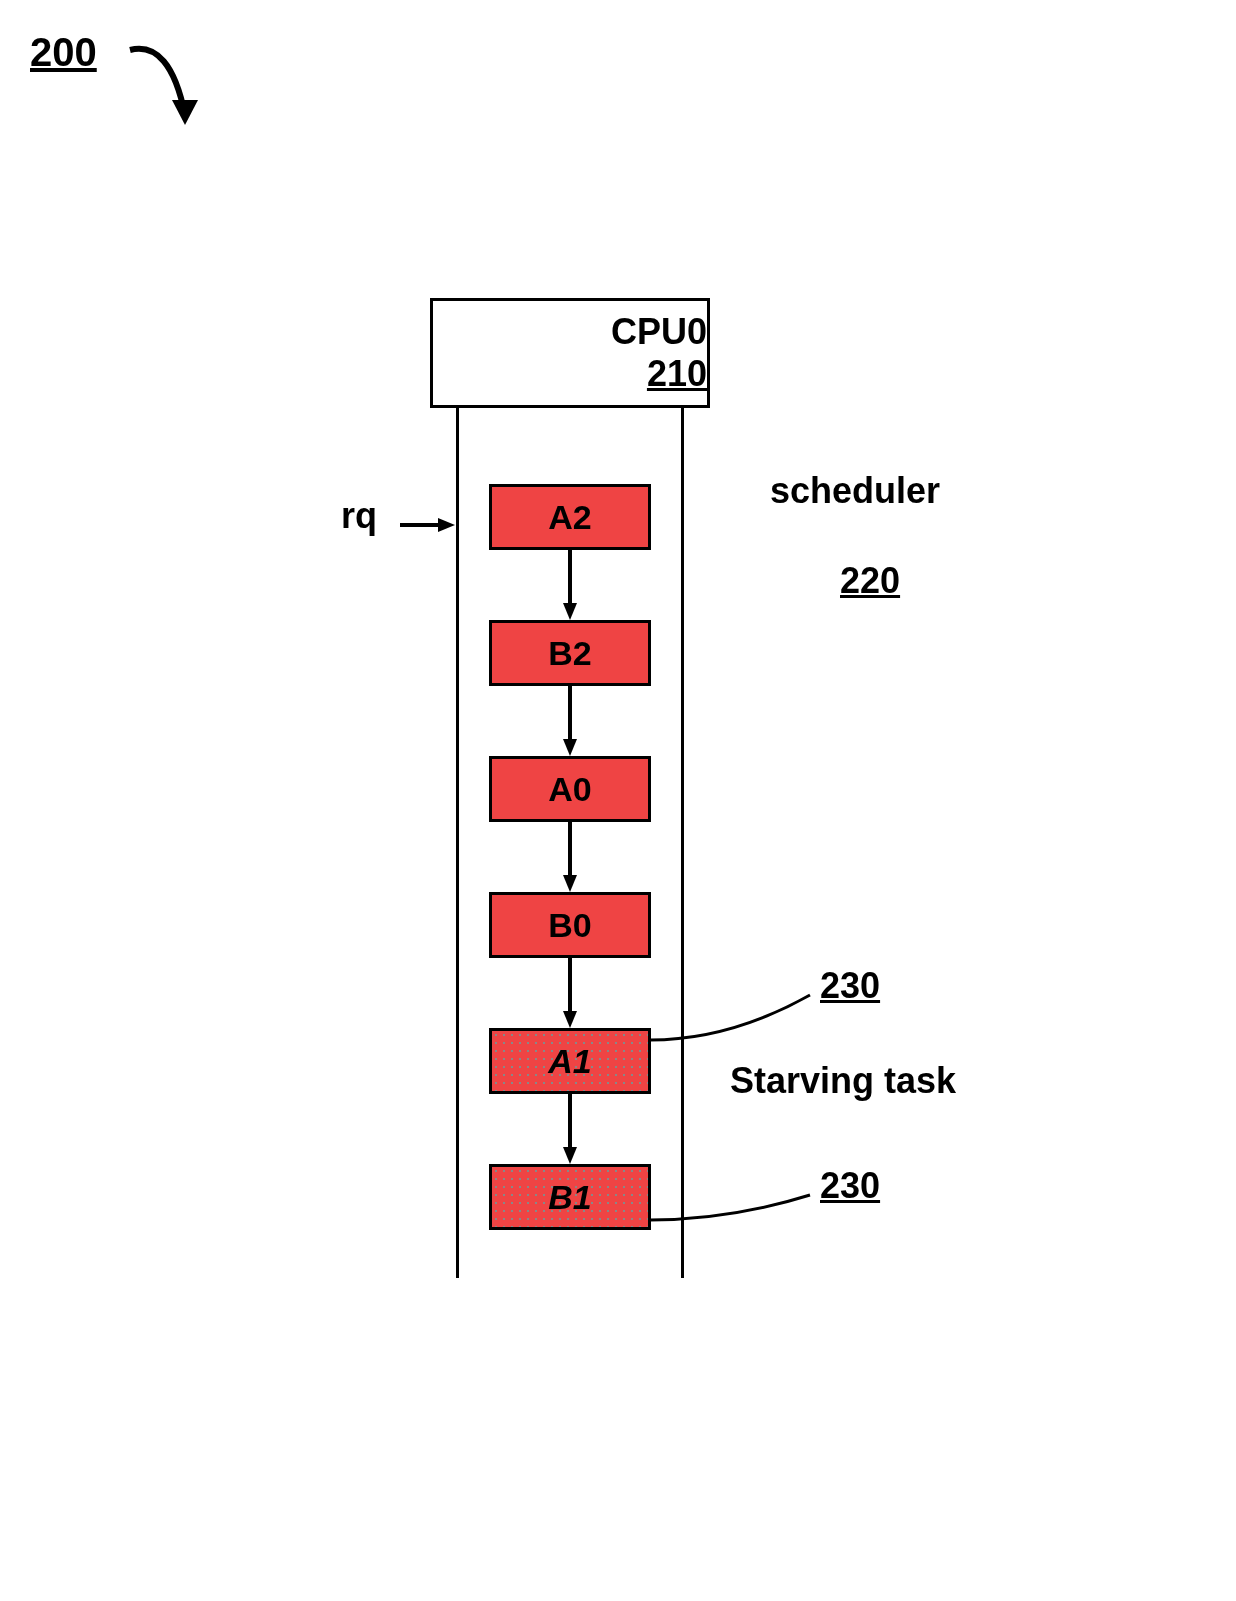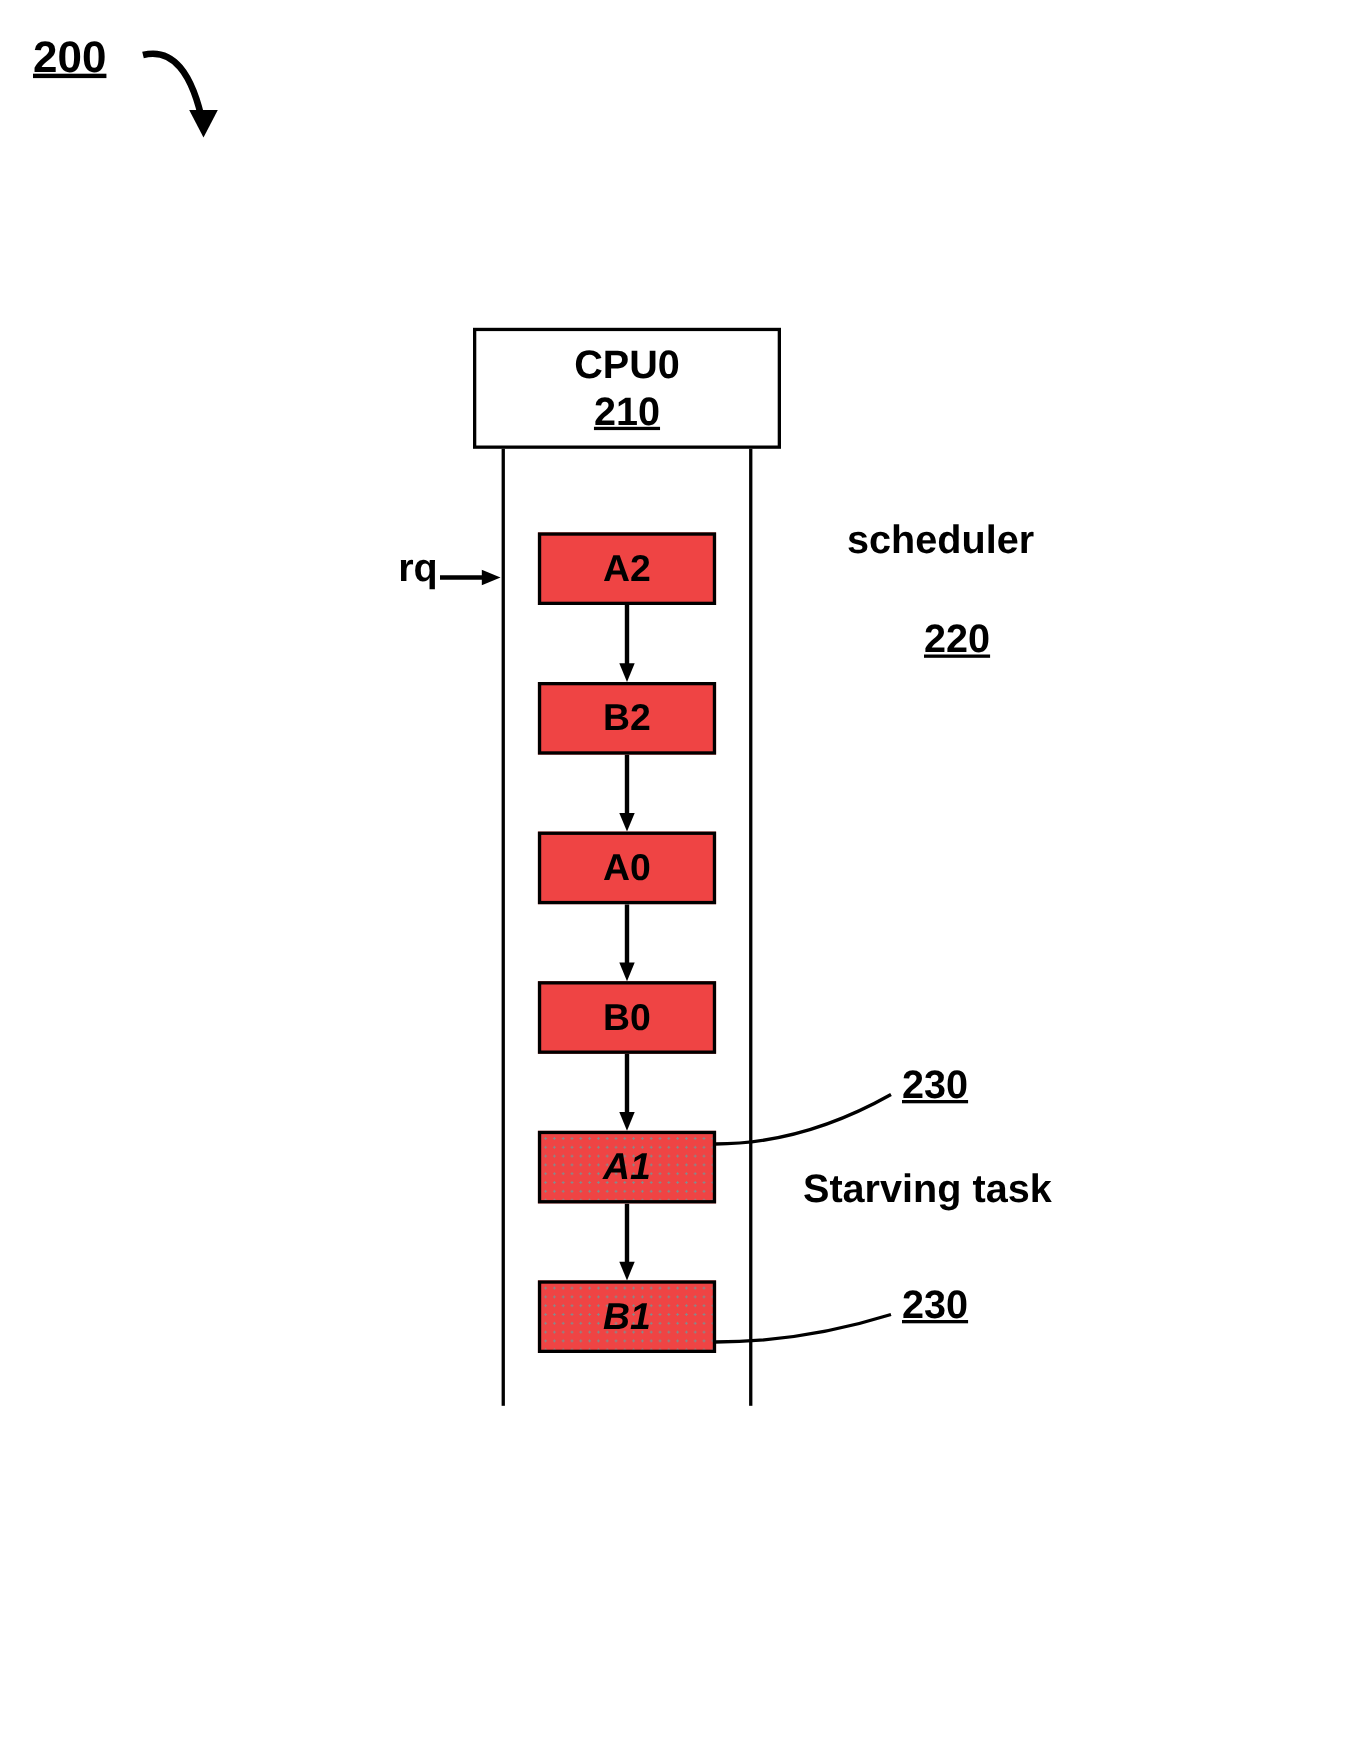--- a/index.html
+++ b/index.html
@@ -29,41 +29,41 @@
     }
     .cpu-box {
       position: absolute;
       top: 298px;
       left: 430px;
       width: 280px;
       height: 110px;
       border: 3px solid #000;
       display: flex;
       flex-direction: column;
-      align-items: center;
+      align-items: flex-end;
       justify-content: center;
       font-size: 36px;
       font-weight: bold;
     }
     .cpu-box .cpu-ref {
       text-decoration: underline;
     }
     .scheduler-column {
       position: absolute;
       top: 408px;
       left: 456px;
       width: 228px;
       height: 870px;
       border-left: 3px solid #000;
       border-right: 3px solid #000;
     }
     .rq-label {
       position: absolute;
       top: 495px;
-      left: 362px;
+      left: 341px;
       font-size: 36px;
       font-weight: bold;
     }
     .rq-arrow {
       position: absolute;
       top: 515px;
       left: 400px;
     }
     .scheduler-label {
       position: absolute;

